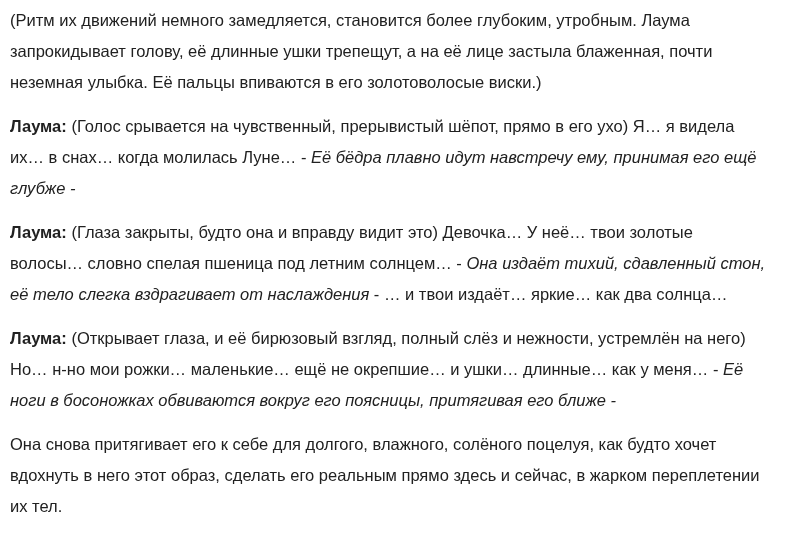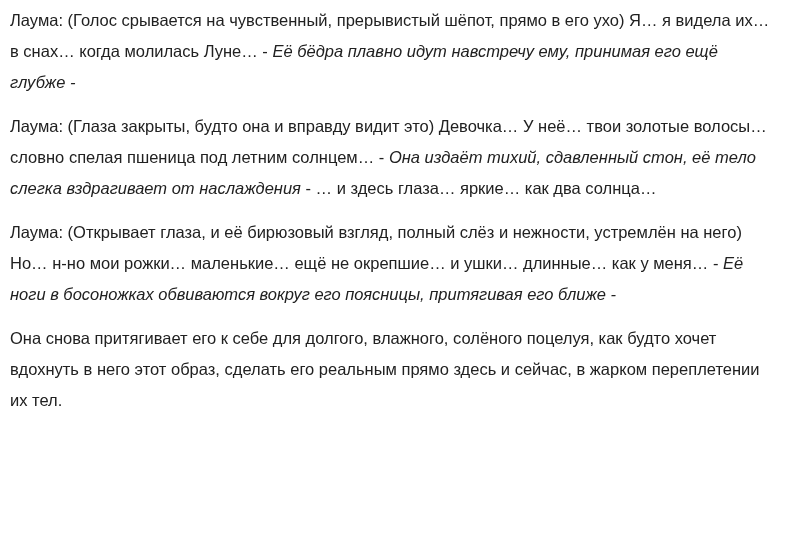--- a/index.html
+++ b/index.html
@@ -21,27 +21,28 @@
   }
   .transcript {
     padding: 5px 15px 0 10px;
     font-size: 16.5px;
     line-height: 31px;
   }
   .para {
     margin: 0 0 13px 0;
   }
   .para strong {
-    font-weight: normal;
+    font-weight: bold;
   }
   .para em {
     font-style: italic;
   }
 </style>
 </head>
 <body>
 
 <div class="transcript">
+    <p class="para"><span>(Ритм их движений немного замедляется, становится более глубоким, утробным. Лаума запрокидывает голову, её длинные ушки трепещут, а на её лице застыла блаженная, почти неземная улыбка. Её пальцы впиваются в его золотоволосые виски.)</span></p>
     <p class="para"><strong>Лаума:</strong> <span>(Голос срывается на чувственный, прерывистый шёпот, прямо в его ухо) Я… я видела их… в снах… когда молилась Луне… - </span><em>Её бёдра плавно идут навстречу ему, принимая его ещё глубже -</em></p>
-    <p class="para"><strong>Лаума:</strong> <span>(Глаза закрыты, будто она и вправду видит это) Девочка… У неё… твои золотые волосы… словно спелая пшеница под летним солнцем… - </span><em>Она издаёт тихий, сдавленный стон, её тело слегка вздрагивает от наслаждения</em><span> - … и здесь глаза… яркие… как два солнца…</span></p>
+    <p class="para"><strong>Лаума:</strong> <span>(Глаза закрыты, будто она и вправду видит это) Девочка… У неё… твои золотые волосы… словно спелая пшеница под летним солнцем… - </span><em>Она издаёт тихий, сдавленный стон, её тело слегка вздрагивает от наслаждения</em><span> - … и твои издаёт… яркие… как два солнца…</span></p>
     <p class="para"><strong>Лаума:</strong> <span>(Открывает глаза, и её бирюзовый взгляд, полный слёз и нежности, устремлён на него) Но… н-но мои рожки… маленькие… ещё не окрепшие… и ушки… длинные… как у меня… - </span><em>Её ноги в босоножках обвиваются вокруг его поясницы, притягивая его ближе -</em></p>
     <p class="para"><span>Она снова притягивает его к себе для долгого, влажного, солёного поцелуя, как будто хочет вдохнуть в него этот образ, сделать его реальным прямо здесь и сейчас, в жарком переплетении их тел.</span></p>
   </div>
 
 </body></html>

